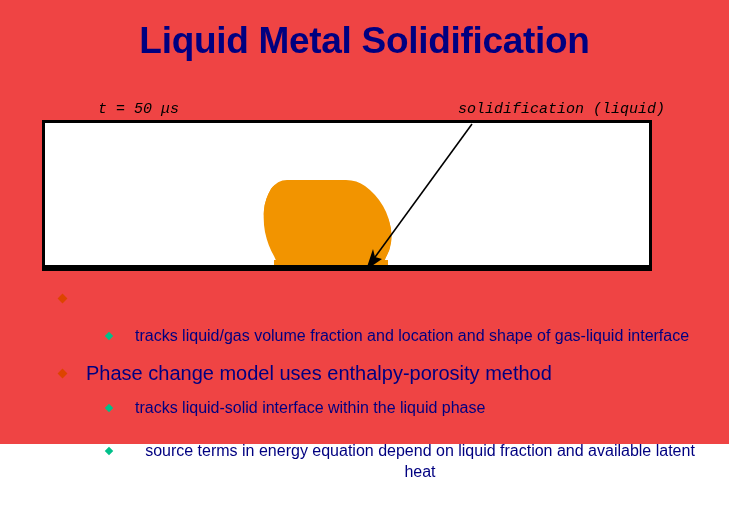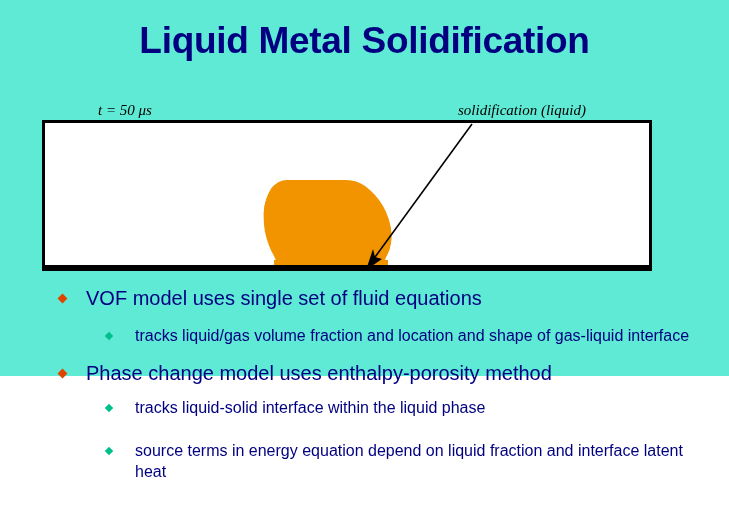--- a/index.html
+++ b/index.html
@@ -13,22 +13,22 @@
     height: 510px;
     position: relative;
     overflow: hidden;
     font-family: "Liberation Sans", sans-serif;
   }
 
   #slide {
     position: absolute;
     left: 0; top: 0;
     width: 729px;
-    height: 376px;
-    background: #5eead4;
+    height: 444px;
+    background: #ef4444;
   }
 
   
   #slide-title {
     position: absolute;
     left: 0;
     top: 19px;
     width: 729px;
     text-align: center;
     font-family: "Liberation Sans", sans-serif;
@@ -44,21 +44,21 @@
   #figure {
     position: absolute;
     left: 0;
     top: 0;
     width: 729px;
     height: 285px;
   }
 
   .fig-annotation {
     position: absolute;
-    font-family: Liberation Serif, serif;
+    font-family: Liberation Mono, monospace;
     font-style: italic;
     font-size: 15px;
     line-height: 18px;
     color: #000000;
     white-space: nowrap;
   }
   #label-time {
     left: 98px;
     top: 101px;
   }
@@ -158,20 +158,21 @@
   .level2 .diamond {
     position: absolute;
     left: 1px;
     top: 8px;
     width: 6px;
     height: 6px;
     background: #00C08A;
   }
   .level2 .bullet-text {
     padding-left: 14px;
+    text-align: center;
   }
 
   #bullet-vof      { top: 0px; }
   #bullet-tracks-1 { top: 40px; }
   #bullet-phase    { top: 75px; text-align: center; }
   #bullet-tracks-2 { top: 112px; }
   #bullet-source   { top: 155px; }
 </style>
 </head>
 <body>
@@ -228,21 +229,20 @@
     </svg>
 
   </div>
 
   <div id="bullets">
 
     <div class="bullet-row level1" id="bullet-vof">
       <span class="bullet-marker">
         <span class="diamond"></span>
       </span>
-      <span class="bullet-text">VOF model uses single set of fluid equations</span>
     </div>
 
     <div class="bullet-row level2" id="bullet-tracks-1">
       <span class="bullet-marker">
         <span class="diamond"></span>
       </span>
       <span class="bullet-text">tracks liquid/gas volume fraction and location and shape of gas-liquid interface</span>
     </div>
 
     <div class="bullet-row level1" id="bullet-phase">
@@ -256,18 +256,18 @@
       <span class="bullet-marker">
         <span class="diamond"></span>
       </span>
       <span class="bullet-text">tracks liquid-solid interface within the liquid phase</span>
     </div>
 
     <div class="bullet-row level2" id="bullet-source">
       <span class="bullet-marker">
         <span class="diamond"></span>
       </span>
-      <span class="bullet-text">source terms in energy equation depend on liquid fraction and interface latent heat</span>
+      <span class="bullet-text">source terms in energy equation depend on liquid fraction and available latent heat</span>
     </div>
 
   </div>
 
 </div>
 
 </body></html>

